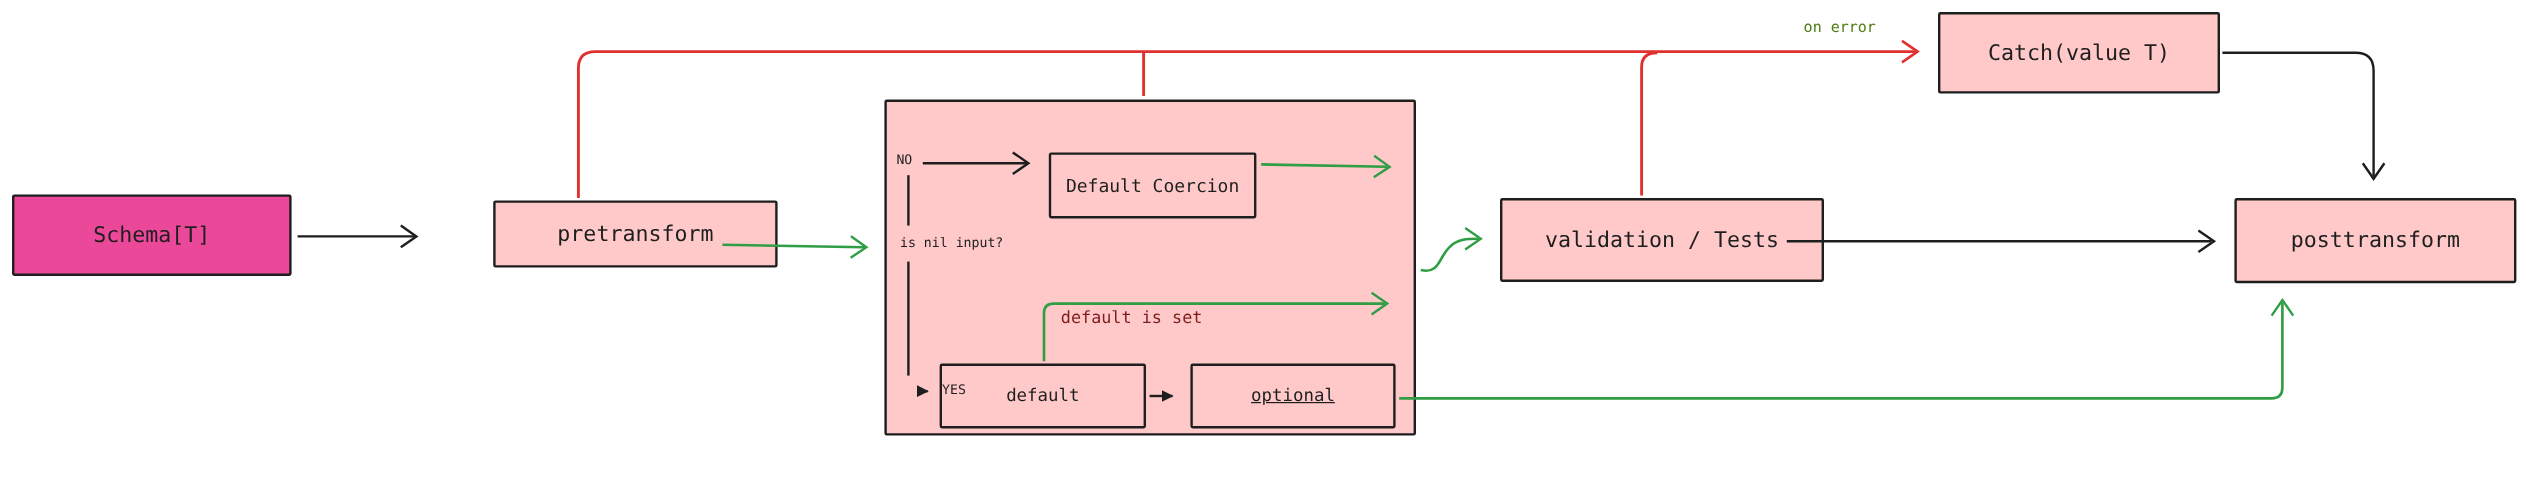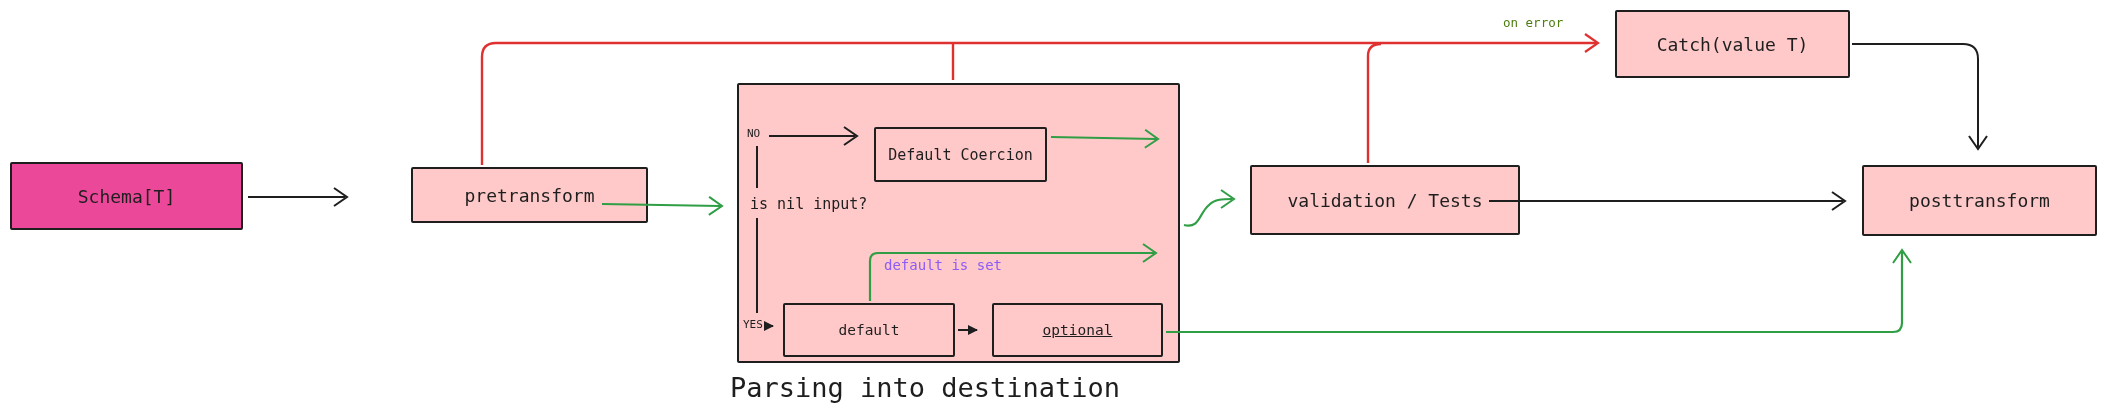--- a/index.html
+++ b/index.html
@@ -32,22 +32,22 @@
     box-sizing:border-box;
     z-index:1;
   }
   .lbl{
     position:absolute;
     z-index:3;
     font-size:11px;
     line-height:1;
     white-space:nowrap;
   }
-  .lbl.small{font-size:15px;}
-  .lbl.green-text{color:#8b5cf6;font-size:14px;}
+  .lbl.small{font-size:11px;}
+  .lbl.green-text{color:#7f1d1d;font-size:14px;}
   .lbl.red-text{color:#4d7c0f;font-size:12.5px;}
   .caption{
     position:absolute;
     z-index:3;
     font-size:27px;
     white-space:nowrap;
     color:#1e1e1e;
   }
   svg.wires{
     position:absolute;left:0;top:0;width:2105px;height:420px;
@@ -89,25 +89,24 @@
   <div class="node" style="left:1862px;top:165px;width:235px;height:71px;">
     <span>posttransform</span>
   </div>
 
   <div class="node" style="left:1615px;top:10px;width:235px;height:68px;">
     <span>Catch(value T)</span>
   </div>
 
   <div class="lbl" style="left:747px;top:128px;">NO</div>
   <div class="lbl small" style="left:750px;top:197px;">is nil input?</div>
-  <div class="lbl" style="left:743px;top:319px;">YES</div>
+  <div class="lbl" style="left:785px;top:319px;">YES</div>
   <div class="lbl green-text" style="left:884px;top:258px;">default is set</div>
   <div class="lbl red-text" style="left:1503px;top:17px;">on error</div>
 
-  <div class="caption" style="left:730px;top:372px;">Parsing into destination</div>
 
   <svg class="wires">
     <defs>
       <marker id="oa-k" markerUnits="userSpaceOnUse" markerWidth="28" markerHeight="28" refX="12" refY="13" orient="auto">
         <path d="M1,4 L14,13 L1,22" fill="none" stroke="#1e1e1e" stroke-width="2"></path>
       </marker>
       <marker id="oa-r" markerUnits="userSpaceOnUse" markerWidth="28" markerHeight="28" refX="12" refY="13" orient="auto">
         <path d="M1,4 L14,13 L1,22" fill="none" stroke="#e03131" stroke-width="2.2"></path>
       </marker>
       <marker id="oa-g" markerUnits="userSpaceOnUse" markerWidth="28" markerHeight="28" refX="12" refY="13" orient="auto">

